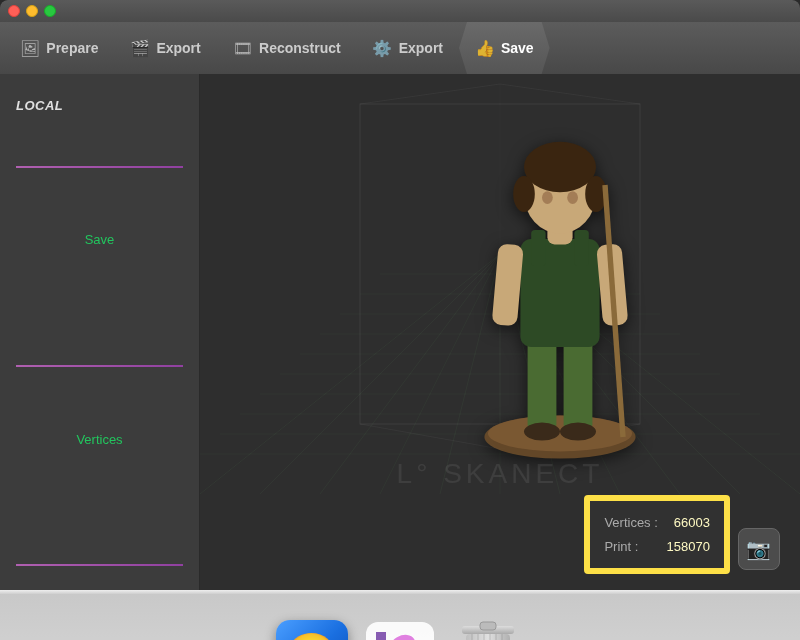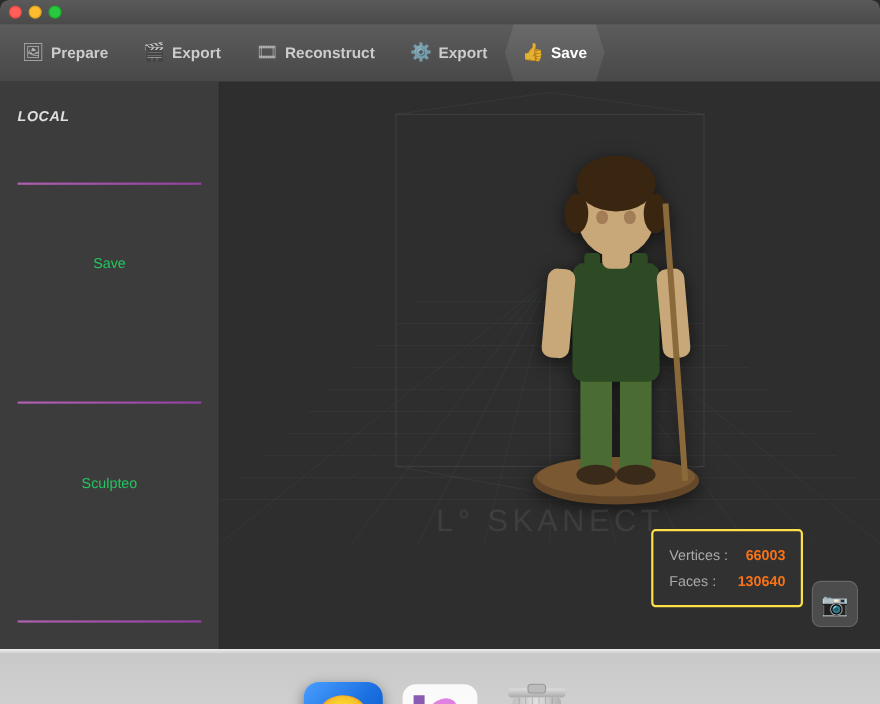--- a/index.html
+++ b/index.html
@@ -161,39 +161,39 @@
       display: flex;
       align-items: center;
       justify-content: center;
       cursor: pointer;
       font-size: 20px;
     }
 
     
     .stats-overlay {
       position: absolute;
-      bottom: 38px;
+      bottom: 16px;
       right: 70px;
       background: rgba(50,50,50,0.9);
-      border: 2px solid #fde047;
+      border: 6px solid #fde047;
       border-radius: 4px;
       padding: 10px 14px;
       color: #ddd;
       font-size: 13px;
       line-height: 1.8;
     }
 
     .stats-overlay .stat-row {
       display: flex;
       justify-content: space-between;
       gap: 16px;
     }
 
     .stat-label { color: #aaa; }
-    .stat-value { color: #f97316; font-weight: 700; }
+    .stat-value { color: #fef9c3; font-weight: 400; }
 
     
     .dock-area {
       height: 110px;
       background: linear-gradient(to bottom, #c8c8c8, #d8d8d8);
       display: flex;
       align-items: flex-end;
       justify-content: center;
       padding-bottom: 8px;
       gap: 16px;
@@ -296,21 +296,21 @@
   <div class="main-content">
 
     <div class="sidebar">
 
       <div class="sidebar-section-title">Local</div>
       <div class="sidebar-divider"></div>
       <div class="sidebar-item">Save</div>
 
       <div style="margin-top:12px;"></div>
       <div class="sidebar-divider"></div>
-      <div class="sidebar-item">Sculpteo</div>
+      <div class="sidebar-item">Vertices</div>
 
       <div style="margin-top:12px;"></div>
       <div class="sidebar-divider"></div>
     </div>
 
     <div class="viewport">
 
       <svg class="grid-lines" viewBox="0 0 600 470" preserveAspectRatio="xMidYMid slice">
 
         <defs>
@@ -393,22 +393,22 @@
       <div class="camera-btn">
         <span>📷</span>
       </div>
 
       <div class="stats-overlay">
         <div class="stat-row">
           <span class="stat-label">Vertices :</span>
           <span class="stat-value">66003</span>
         </div>
         <div class="stat-row">
-          <span class="stat-label">Faces :</span>
-          <span class="stat-value">130640</span>
+          <span class="stat-label">Print :</span>
+          <span class="stat-value">158070</span>
         </div>
       </div>
 
     </div>
   </div>
 </div>
 
 <div class="dock-area">
   <div class="dock-shelf"></div>
 

